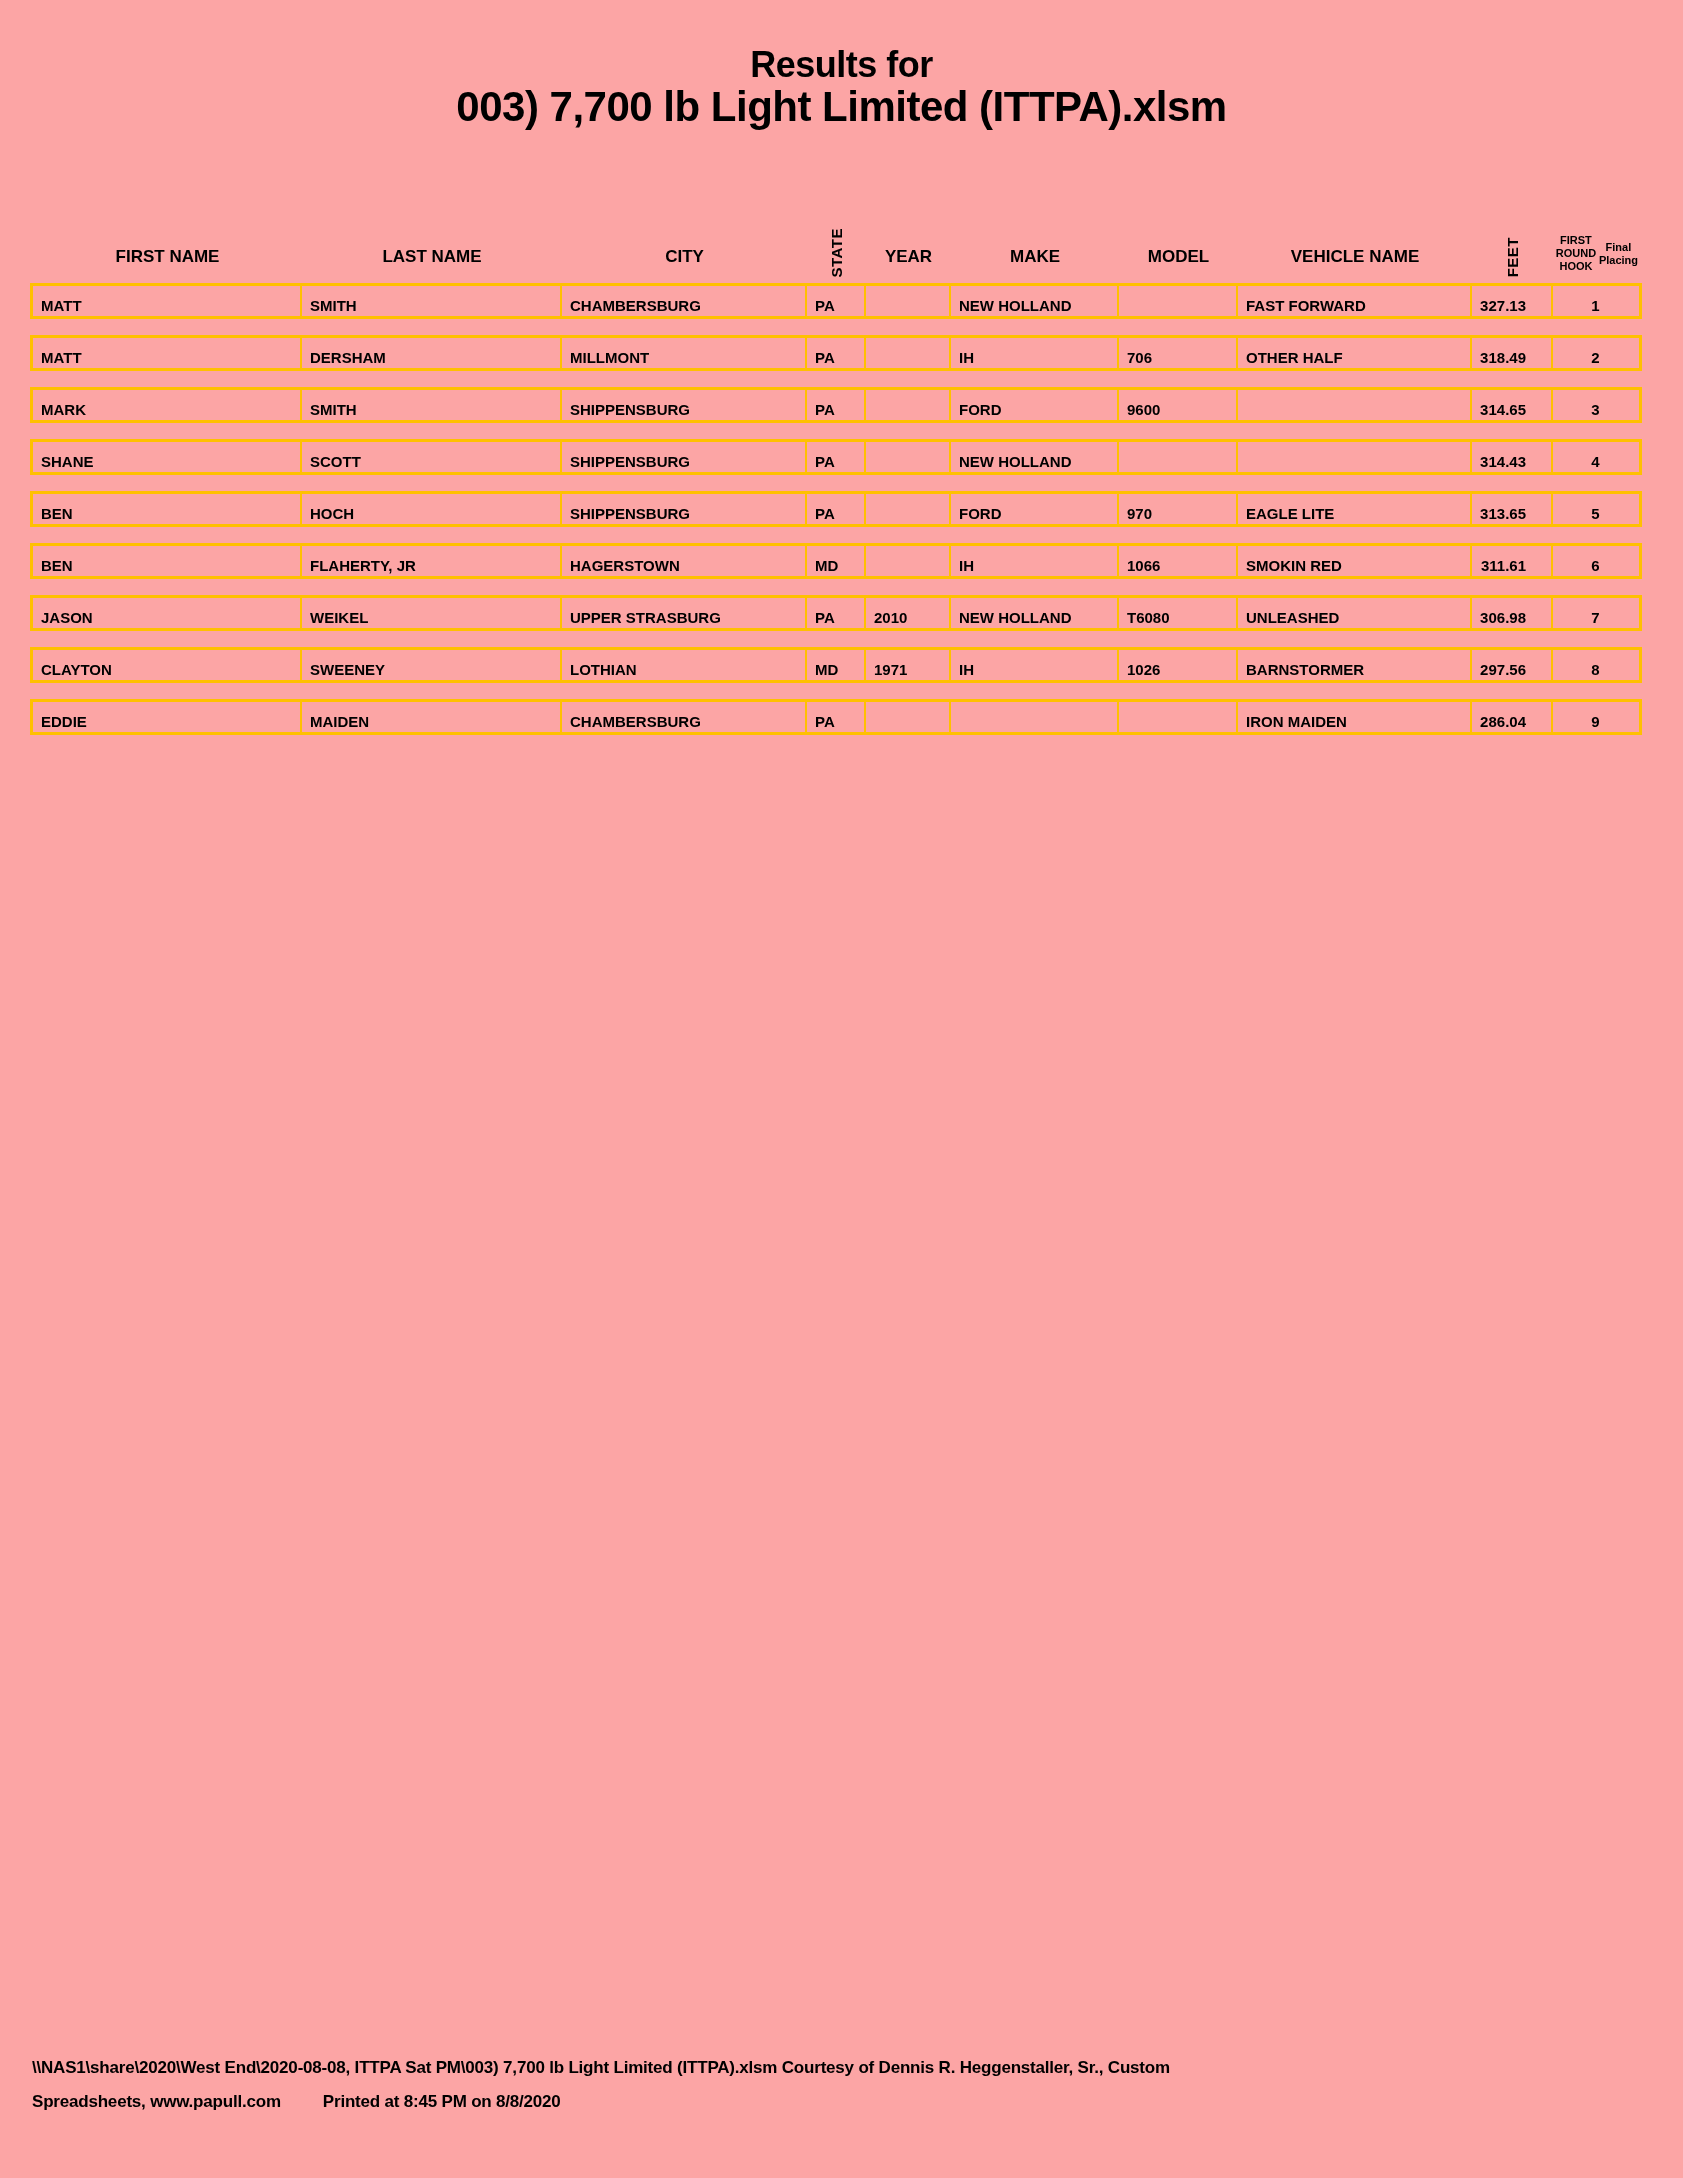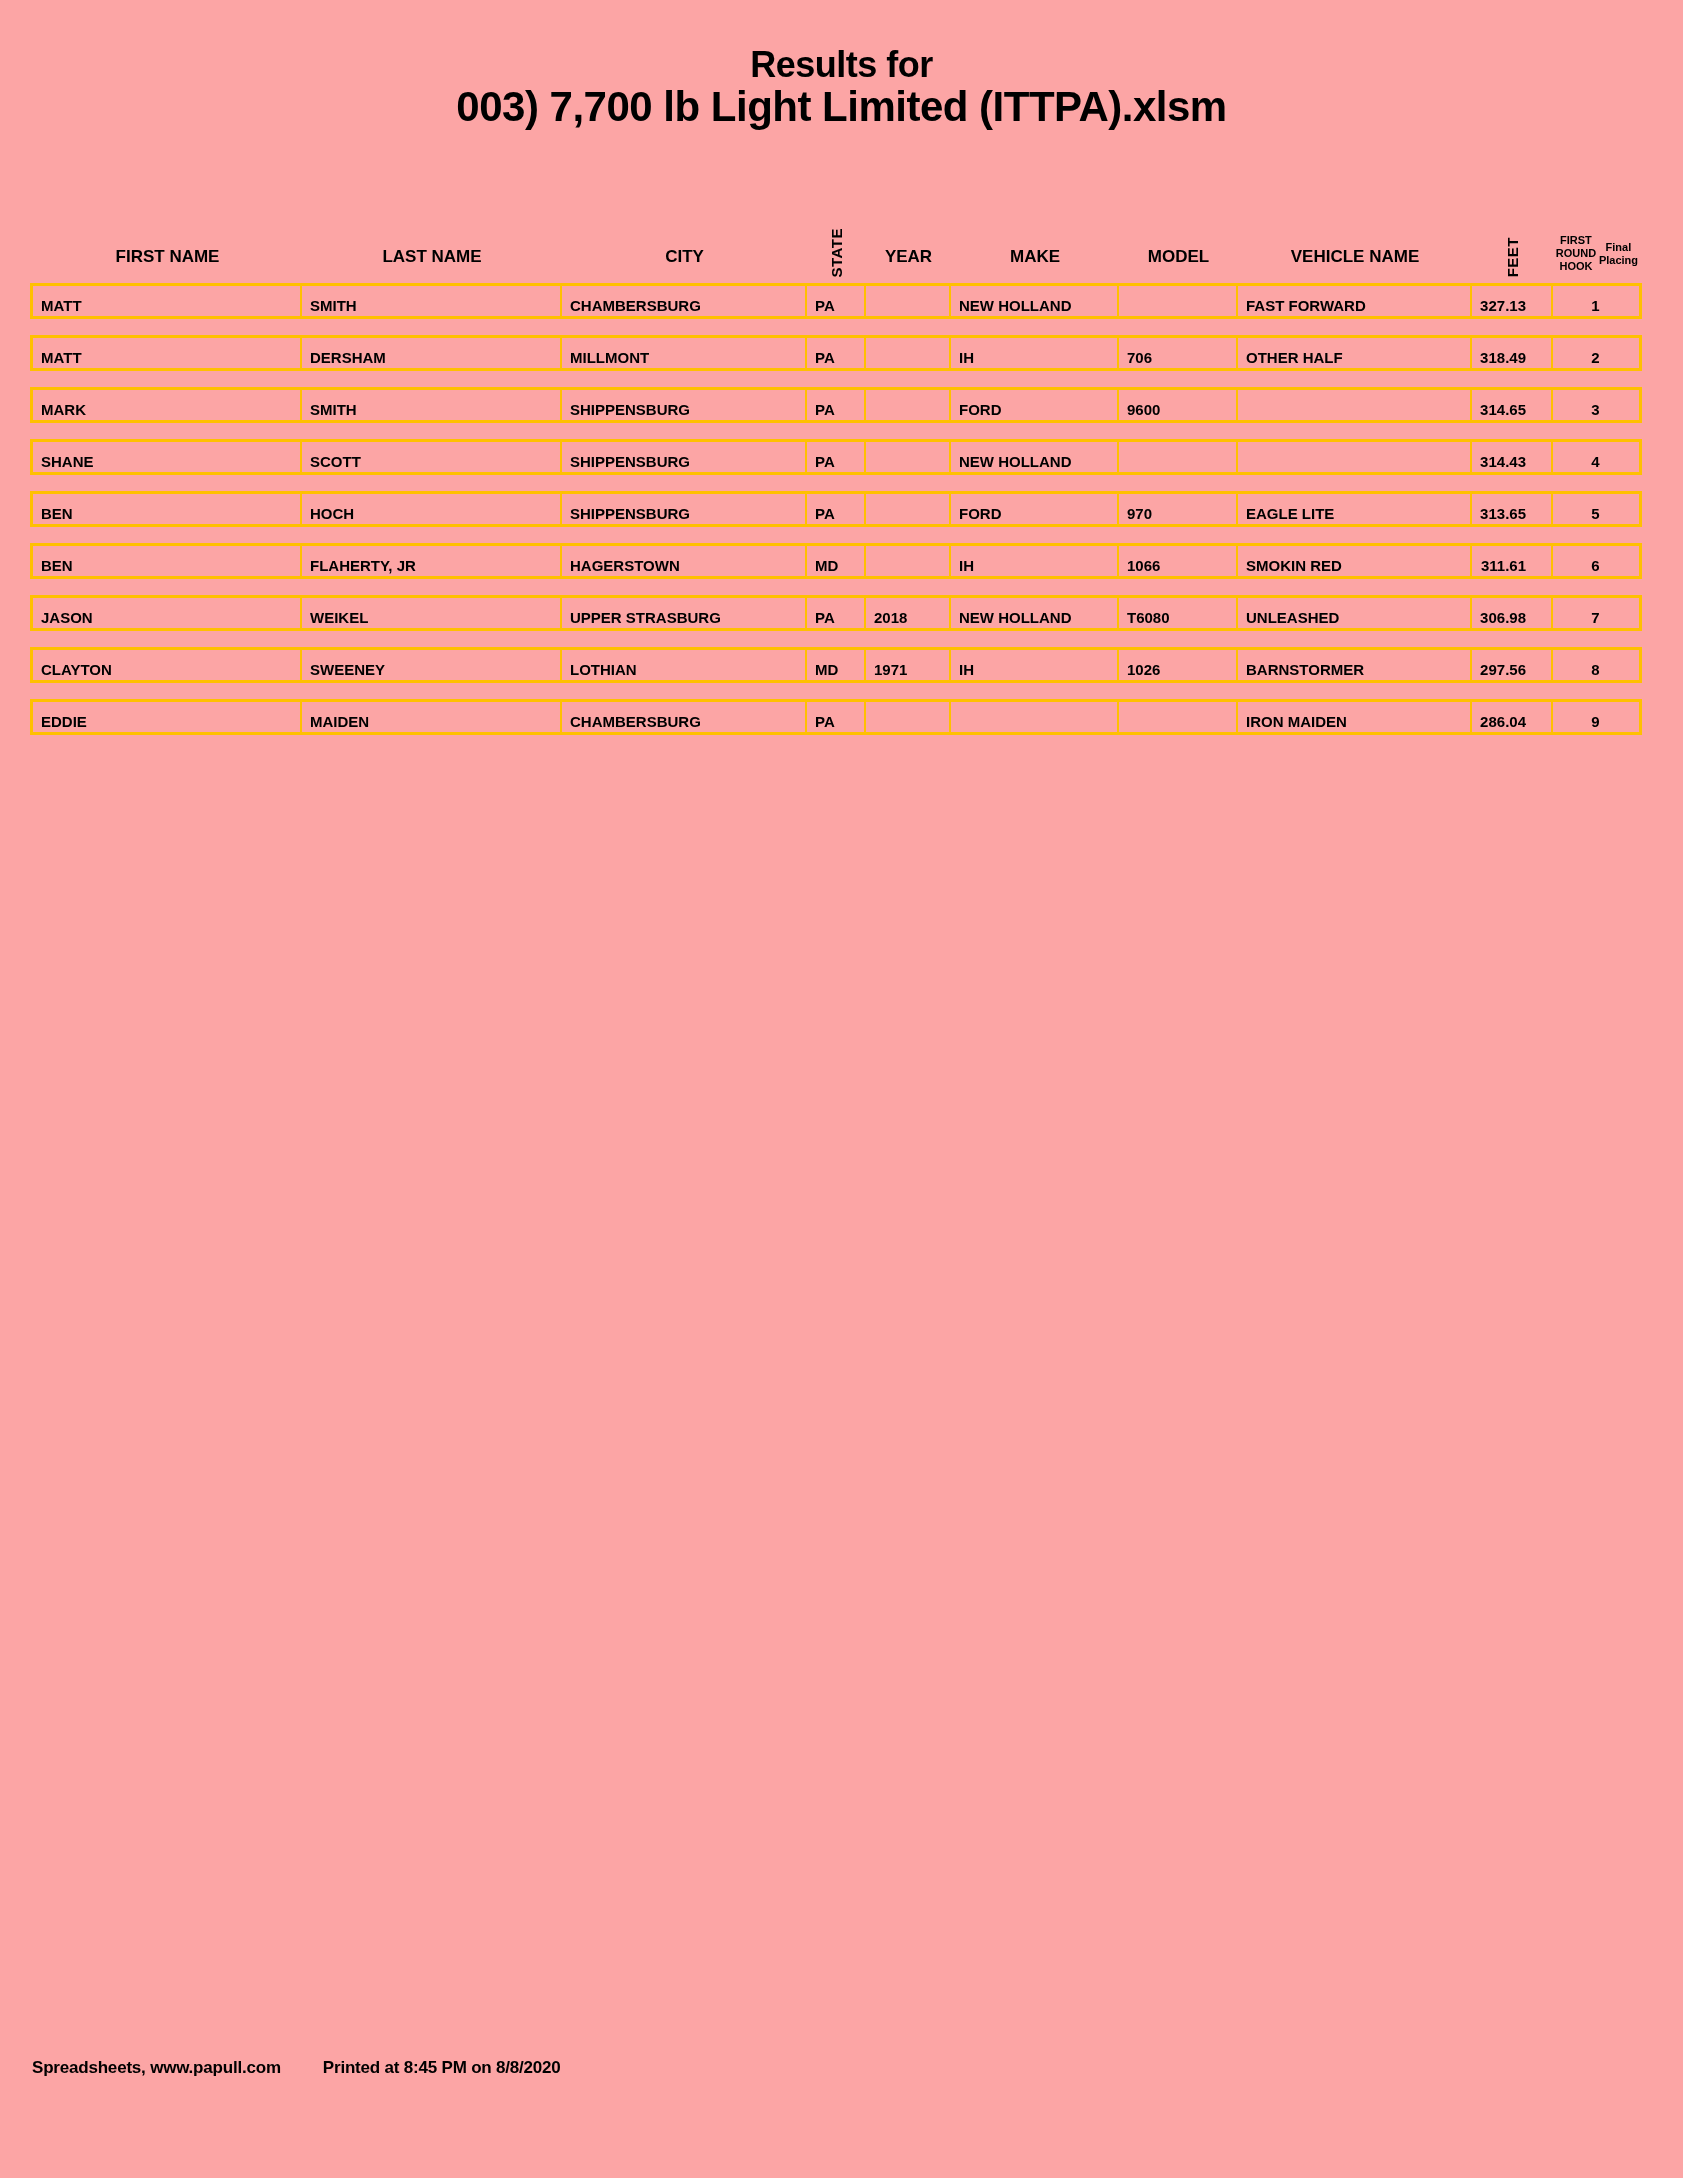--- a/index.html
+++ b/index.html
@@ -189,21 +189,21 @@
       <div class="c">SMOKIN RED</div>
       <div class="c num">311.61</div>
       <div class="c ctr">6</div>
     </div>
 
     <div class="grid trow">
       <div class="c">JASON</div>
       <div class="c">WEIKEL</div>
       <div class="c">UPPER STRASBURG</div>
       <div class="c">PA</div>
-      <div class="c">2018</div>
+      <div class="c">2010</div>
       <div class="c">NEW HOLLAND</div>
       <div class="c">T6080</div>
       <div class="c">UNLEASHED</div>
       <div class="c num">306.98</div>
       <div class="c ctr">7</div>
     </div>
 
     <div class="grid trow">
       <div class="c">CLAYTON</div>
       <div class="c">SWEENEY</div>
@@ -226,19 +226,20 @@
       <div class="c"></div>
       <div class="c"></div>
       <div class="c">IRON MAIDEN</div>
       <div class="c num">286.04</div>
       <div class="c ctr">9</div>
     </div>
 
   </div>
 
   <div class="footer">
+    <div>\\NAS1\share\2020\West End\2020-08-08, ITTPA Sat PM\003) 7,700 lb Light Limited (ITTPA).xlsm  Courtesy of Dennis R. Heggenstaller, Sr., Custom</div>
     <div>
       <span>Spreadsheets, www.papull.com</span><span class="l2-right">Printed at 8:45 PM on 8/8/2020</span>
     </div>
   </div>
 
 </div>
 
 
 </body></html>

